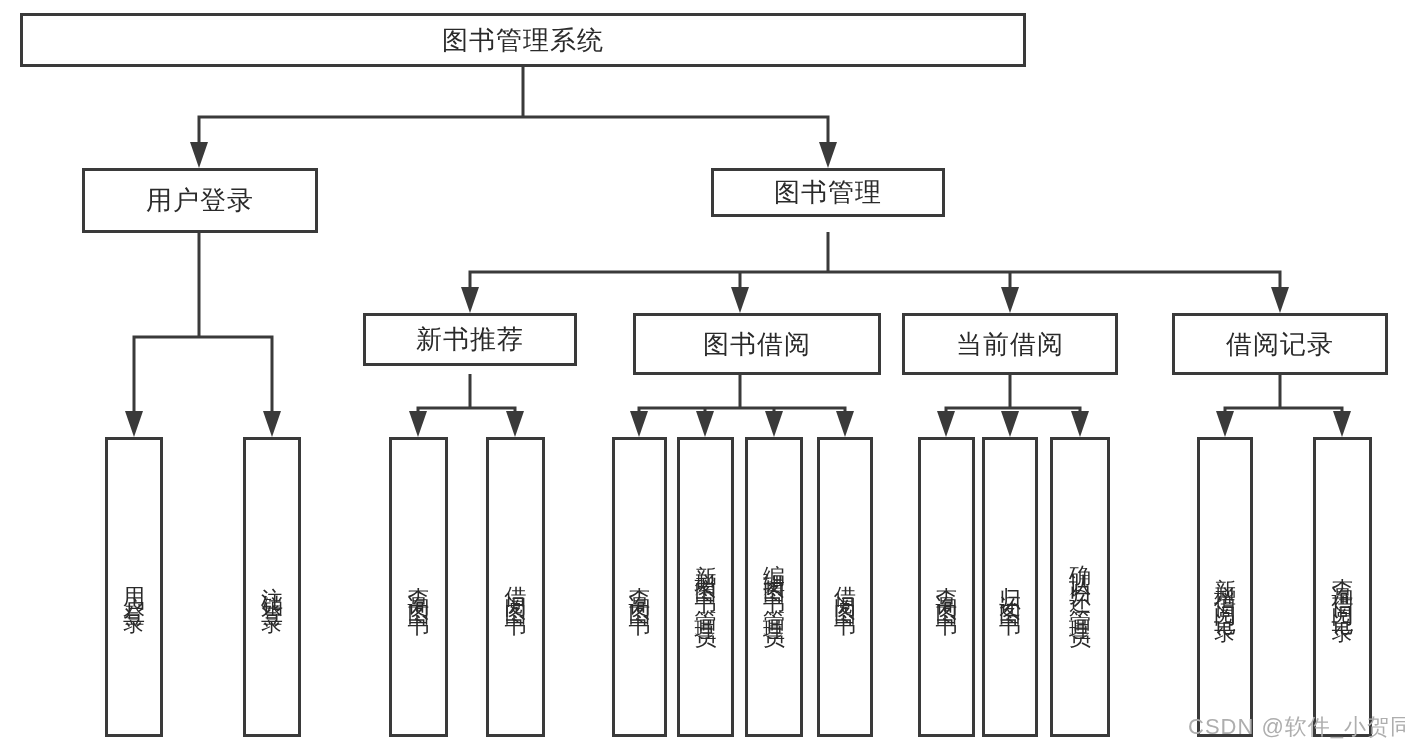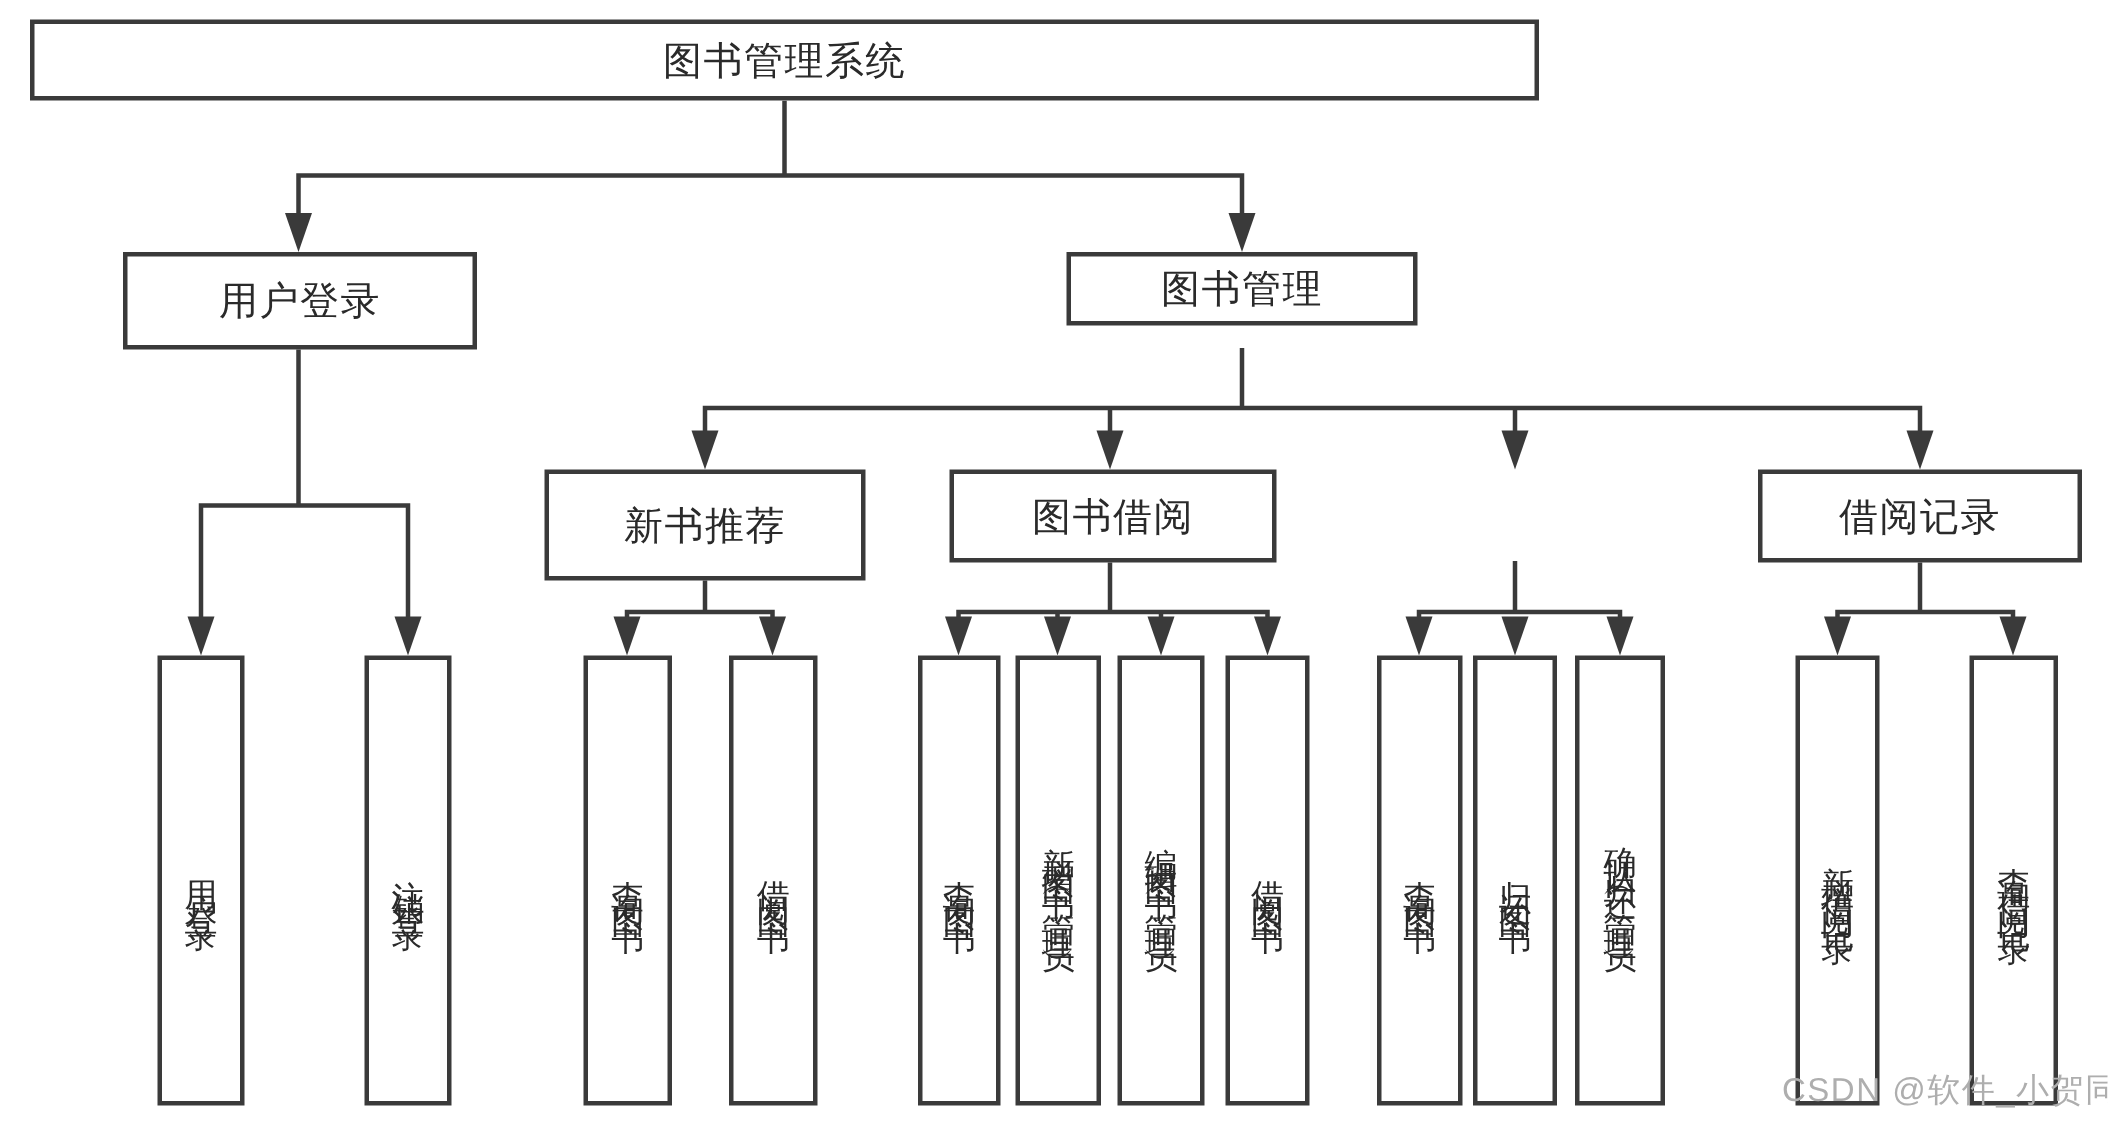--- a/index.html
+++ b/index.html
@@ -76,25 +76,28 @@
     <span class="label">图书管理系统</span>
   </div>
 
   <div class="node h" style="left:82px;top:168px;width:236px;height:65px">
     <span class="label">用户登录</span>
   </div>
   <div class="node h" style="left:711px;top:168px;width:234px;height:49px">
     <span class="label">图书管理</span>
   </div>
 
-  <div class="node h" style="left:363px;top:313px;width:214px;height:74px">
+  <div class="node h" style="left:363px;top:313px;width:214px;height:53px">
     <span class="label">新书推荐</span>
   </div>
-  <div class="node h" style="left:633px;top:313px;width:218px;height:62px">
+  <div class="node h" style="left:633px;top:313px;width:248px;height:62px">
     <span class="label">图书借阅</span>
+  </div>
+  <div class="node h" style="left:902px;top:313px;width:216px;height:62px">
+    <span class="label">当前借阅</span>
   </div>
   <div class="node h" style="left:1172px;top:313px;width:216px;height:62px">
     <span class="label">借阅记录</span>
   </div>
 
   <div class="node v" style="left:105px;top:437px;width:58px;height:300px">
     <span class="label">用户登录</span>
   </div>
   <div class="node v" style="left:243px;top:437px;width:58px;height:300px">
     <span class="label">注销登录</span>

